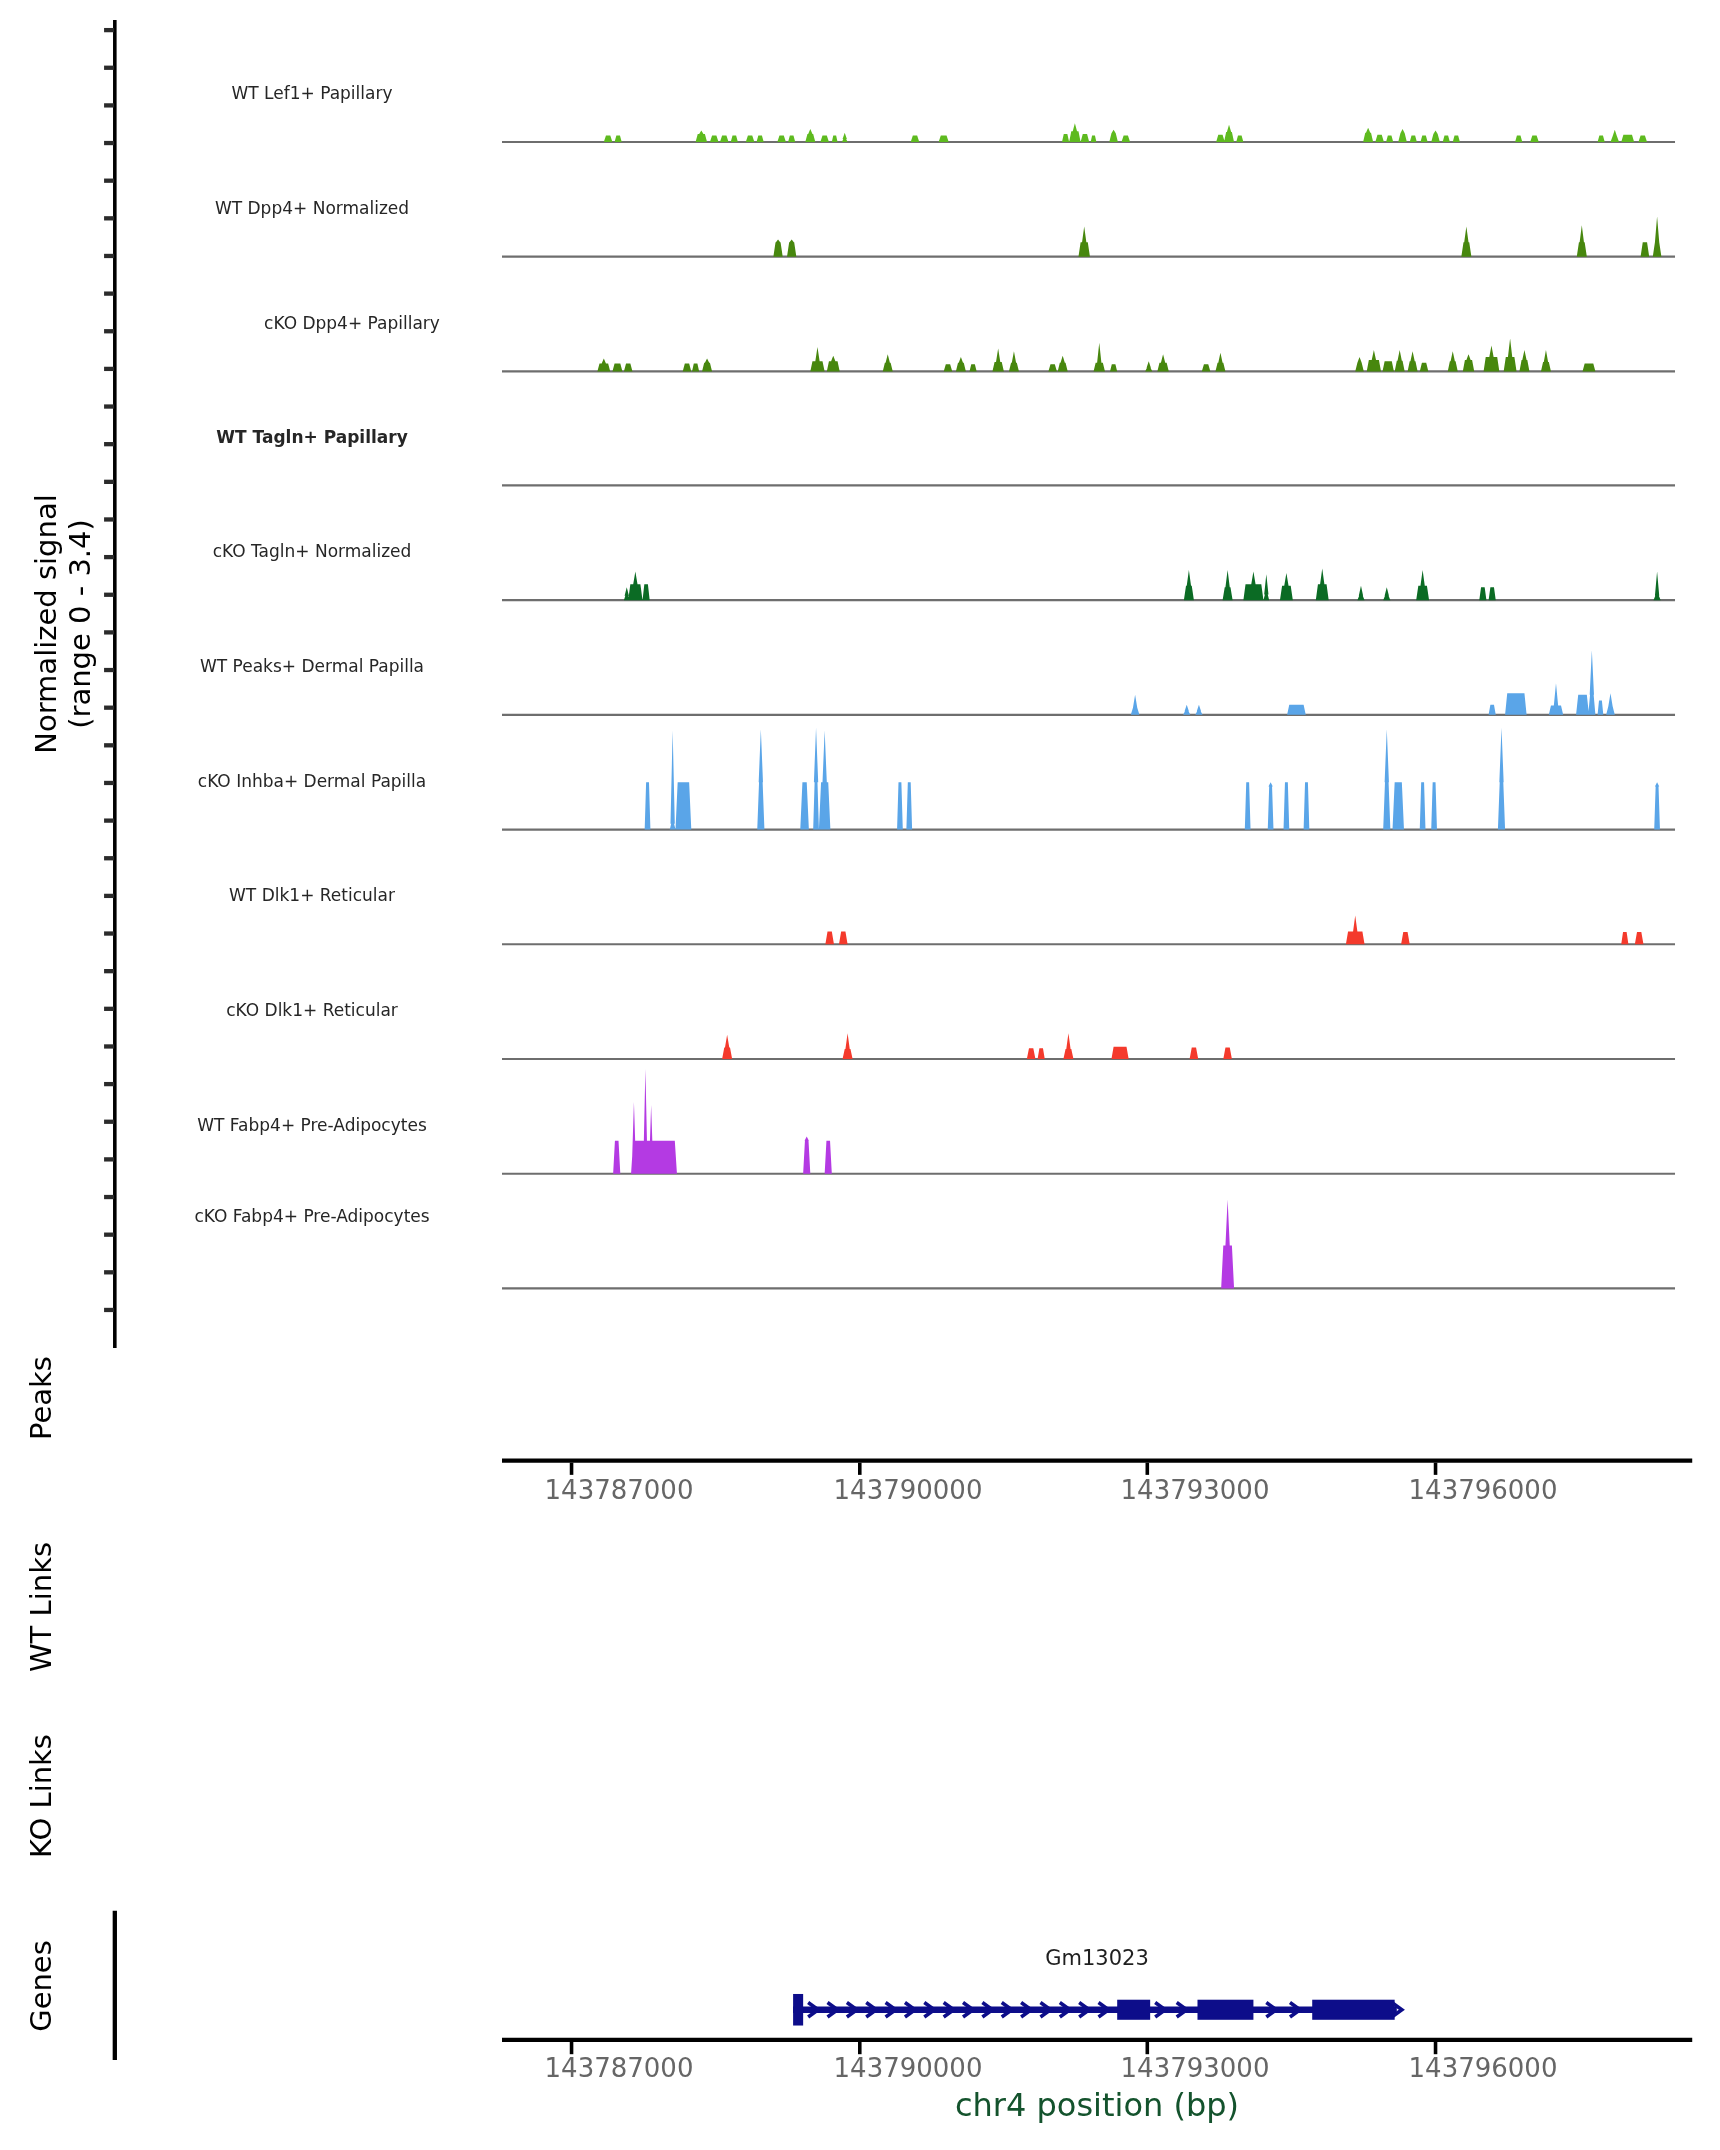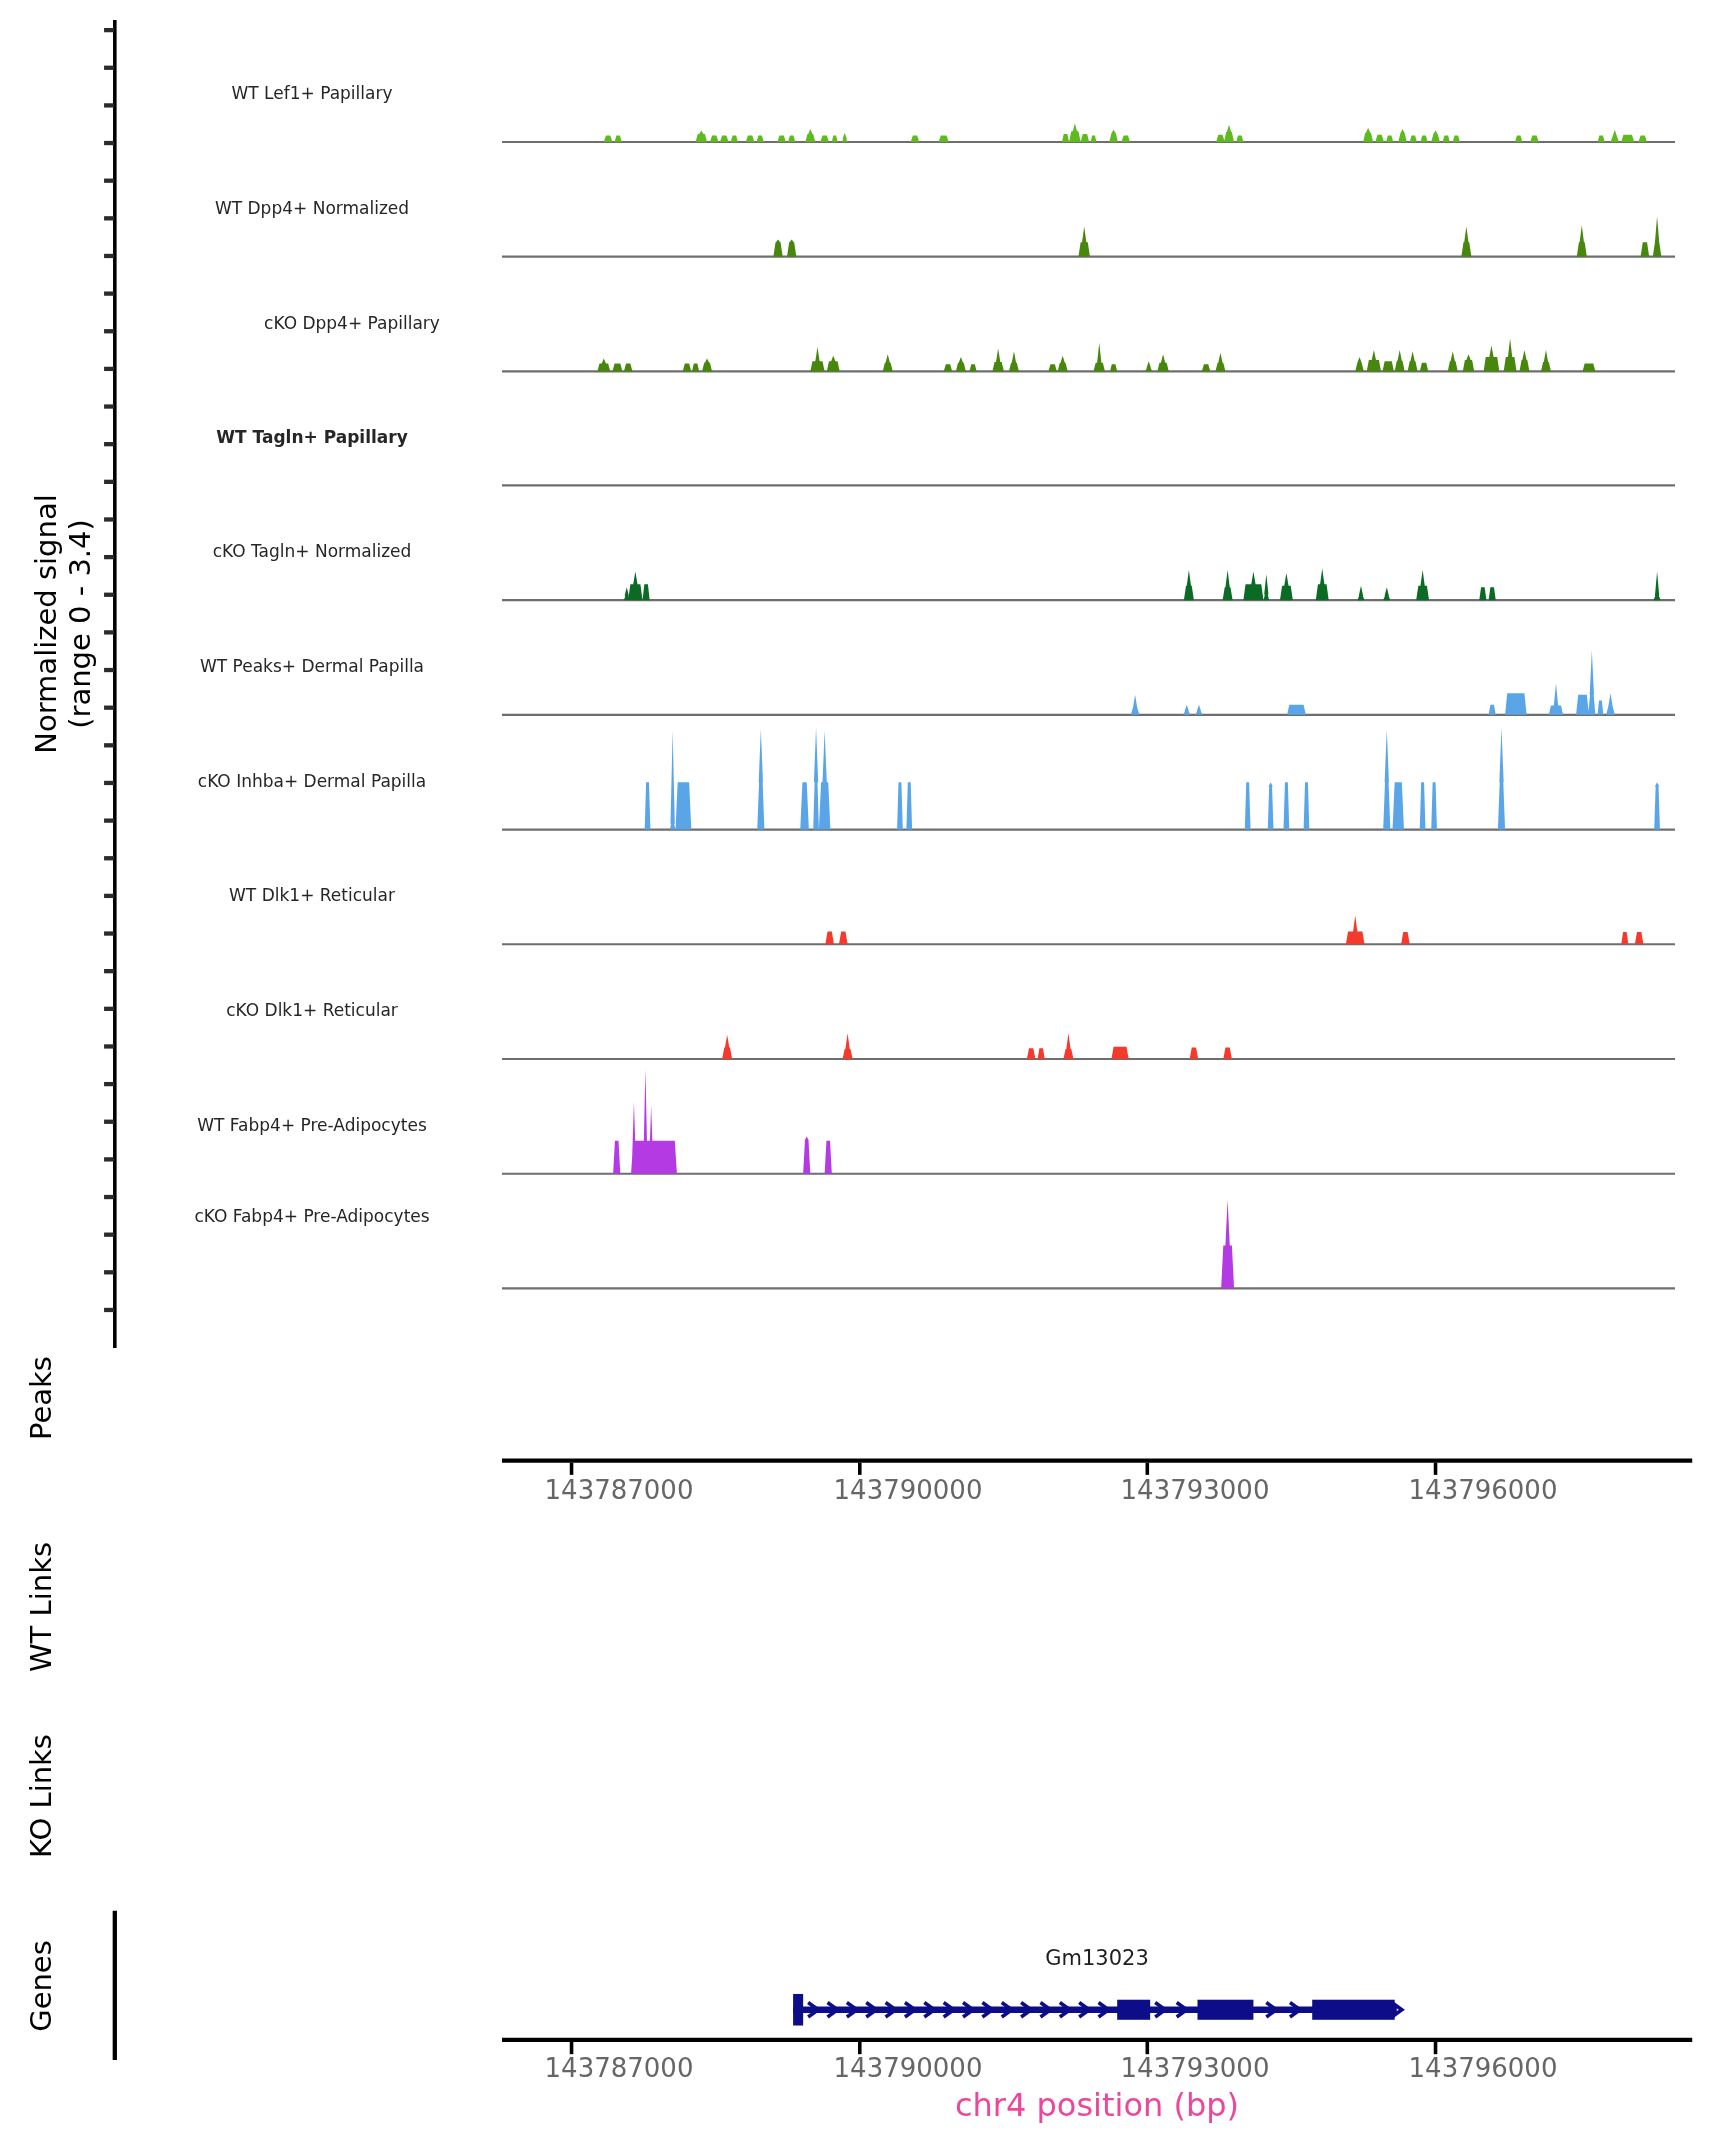--- a/index.html
+++ b/index.html
@@ -5,21 +5,21 @@
   html,body{margin:0;padding:0;background:#ffffff;}
   body{width:1721px;height:2151px;position:relative;font-family:"DejaVu Sans","Liberation Sans",sans-serif;overflow:hidden;}
   #stage{position:absolute;left:0;top:0;width:1721px;height:2151px;}
   svg{position:absolute;left:0;top:0;}
   .lbl{position:absolute;transform:translate(-50%,-50%);white-space:nowrap;color:#1a1a1a;}
   .rot{transform:translate(-50%,-50%) rotate(-90deg);}
   .track-label{font-size:17px;color:#262626;}
   .tick-label{font-size:26px;color:#666666;margin-left:48px;}
   .section-label{font-size:29px;color:#000000;}
   .yaxis-label{font-size:29px;line-height:1.18;text-align:center;color:#000000;}
-  .xaxis-label{font-size:32px;color:#ec4899;}
+  .xaxis-label{font-size:32px;color:#14532d;}
   .gene-name{font-size:21px;color:#1f1f1f;}
 </style>
 </head>
 <body>
 
 <div id="stage">
   <svg id="plot" width="1721" height="2151" viewBox="0 0 2400 3000">
       <line x1="160" y1="28" x2="160" y2="1880" stroke="#000" stroke-width="5"></line>
       <line x1="145" y1="42" x2="159" y2="42" stroke="#2b2b2b" stroke-width="6"></line>
       <line x1="145" y1="94.5" x2="159" y2="94.5" stroke="#2b2b2b" stroke-width="6"></line>

